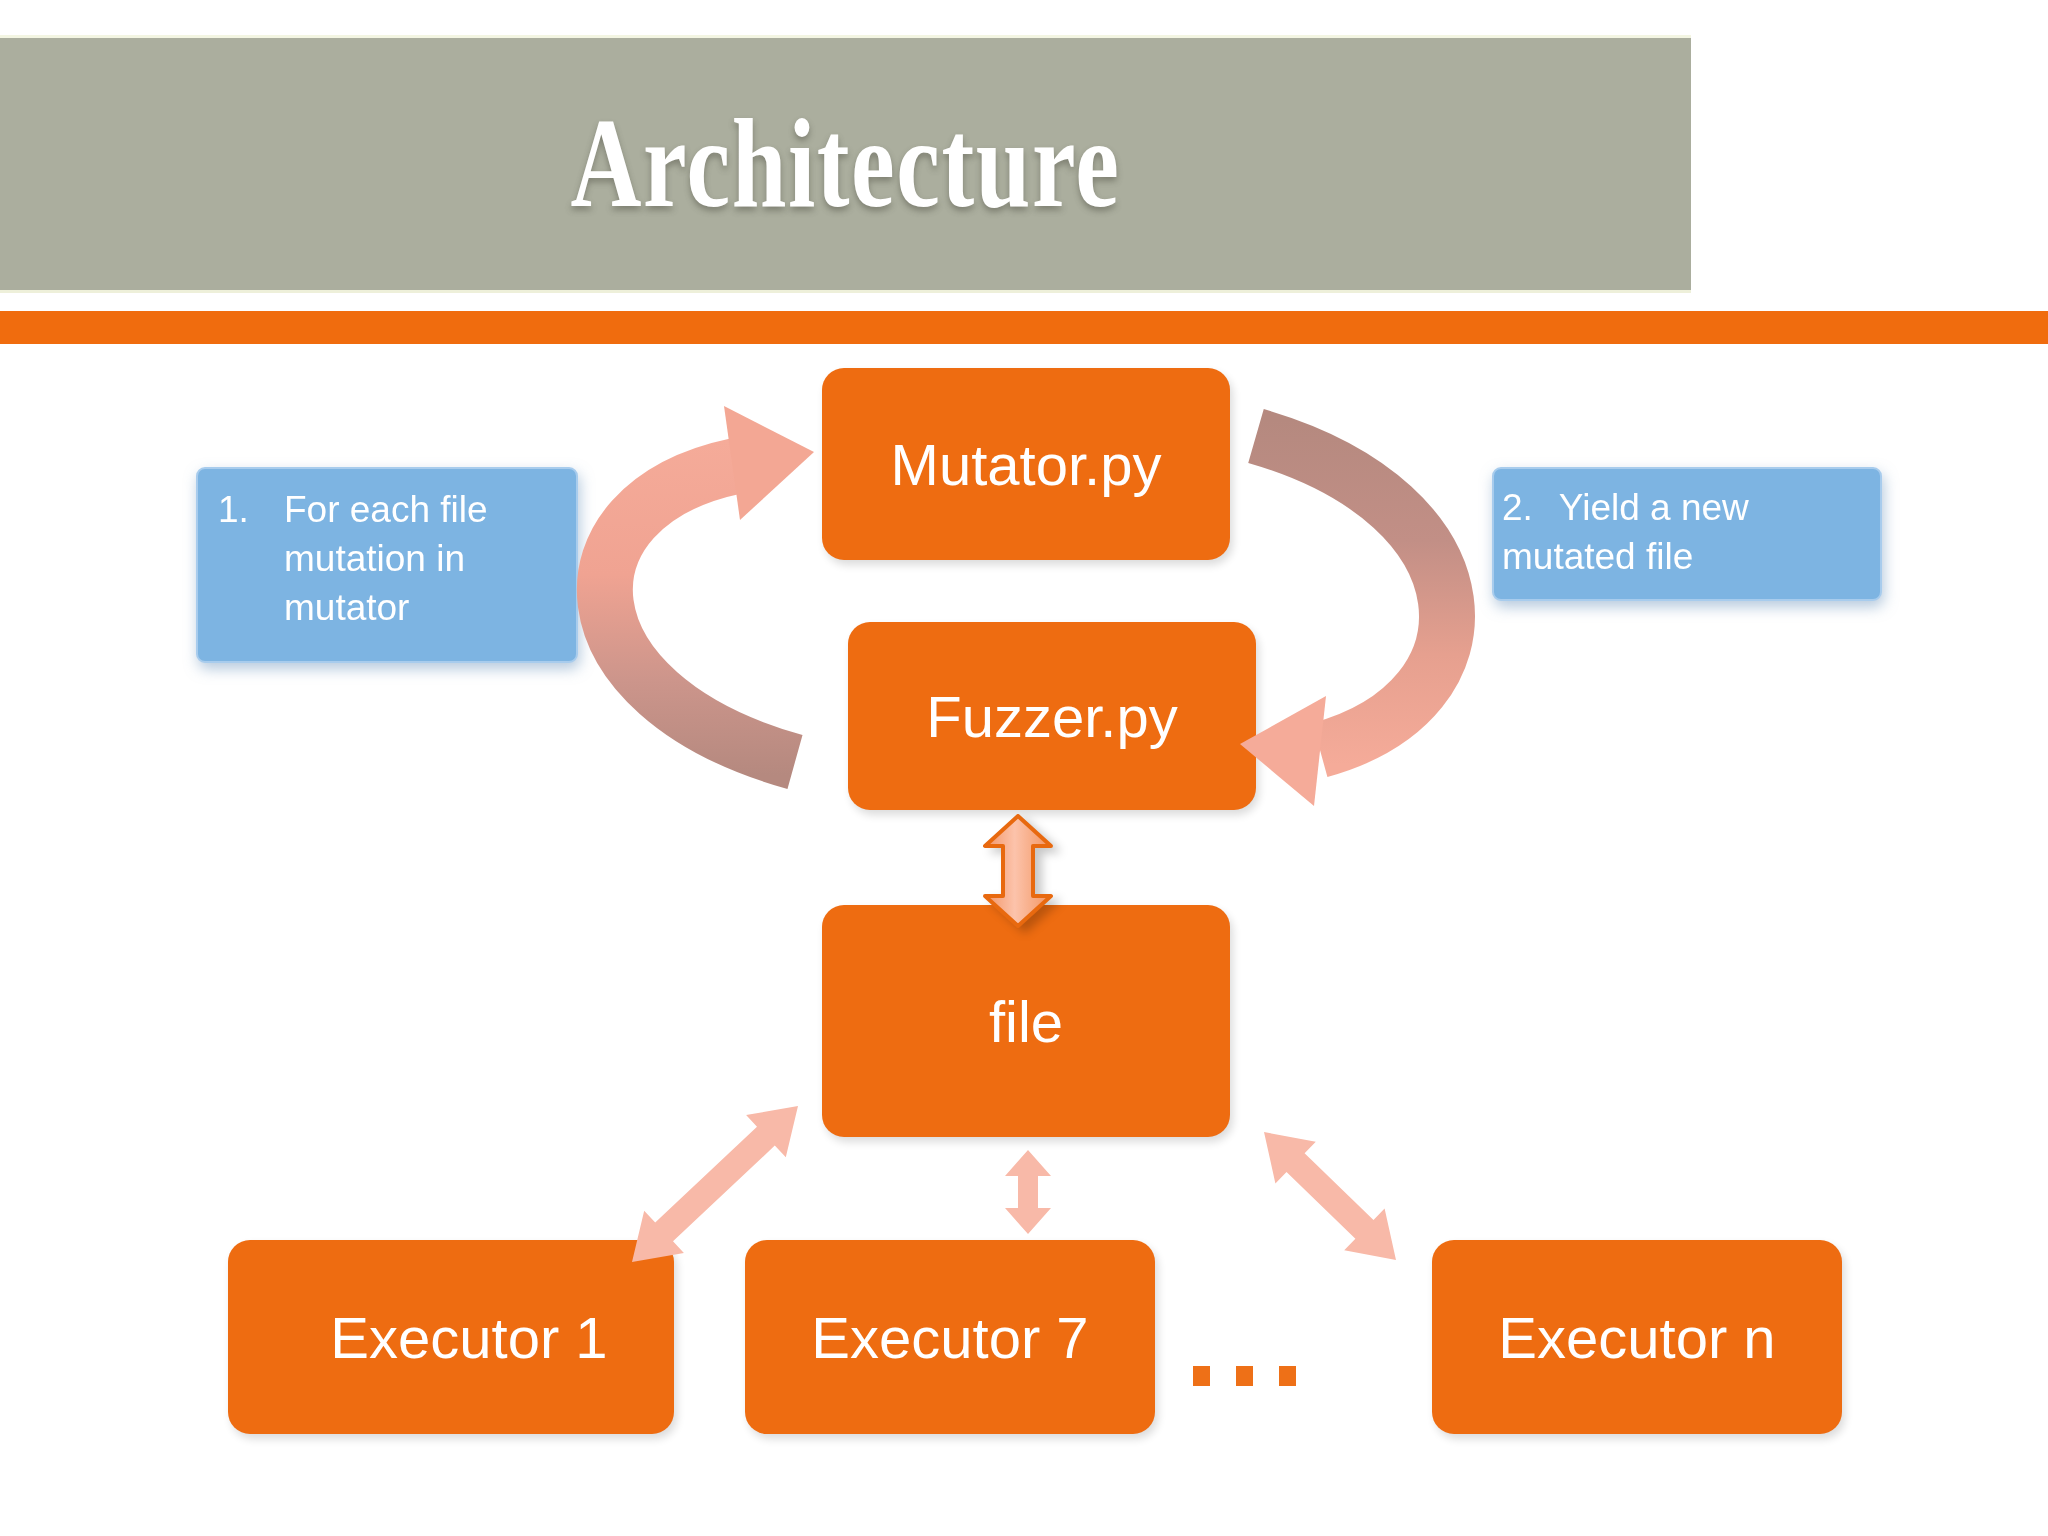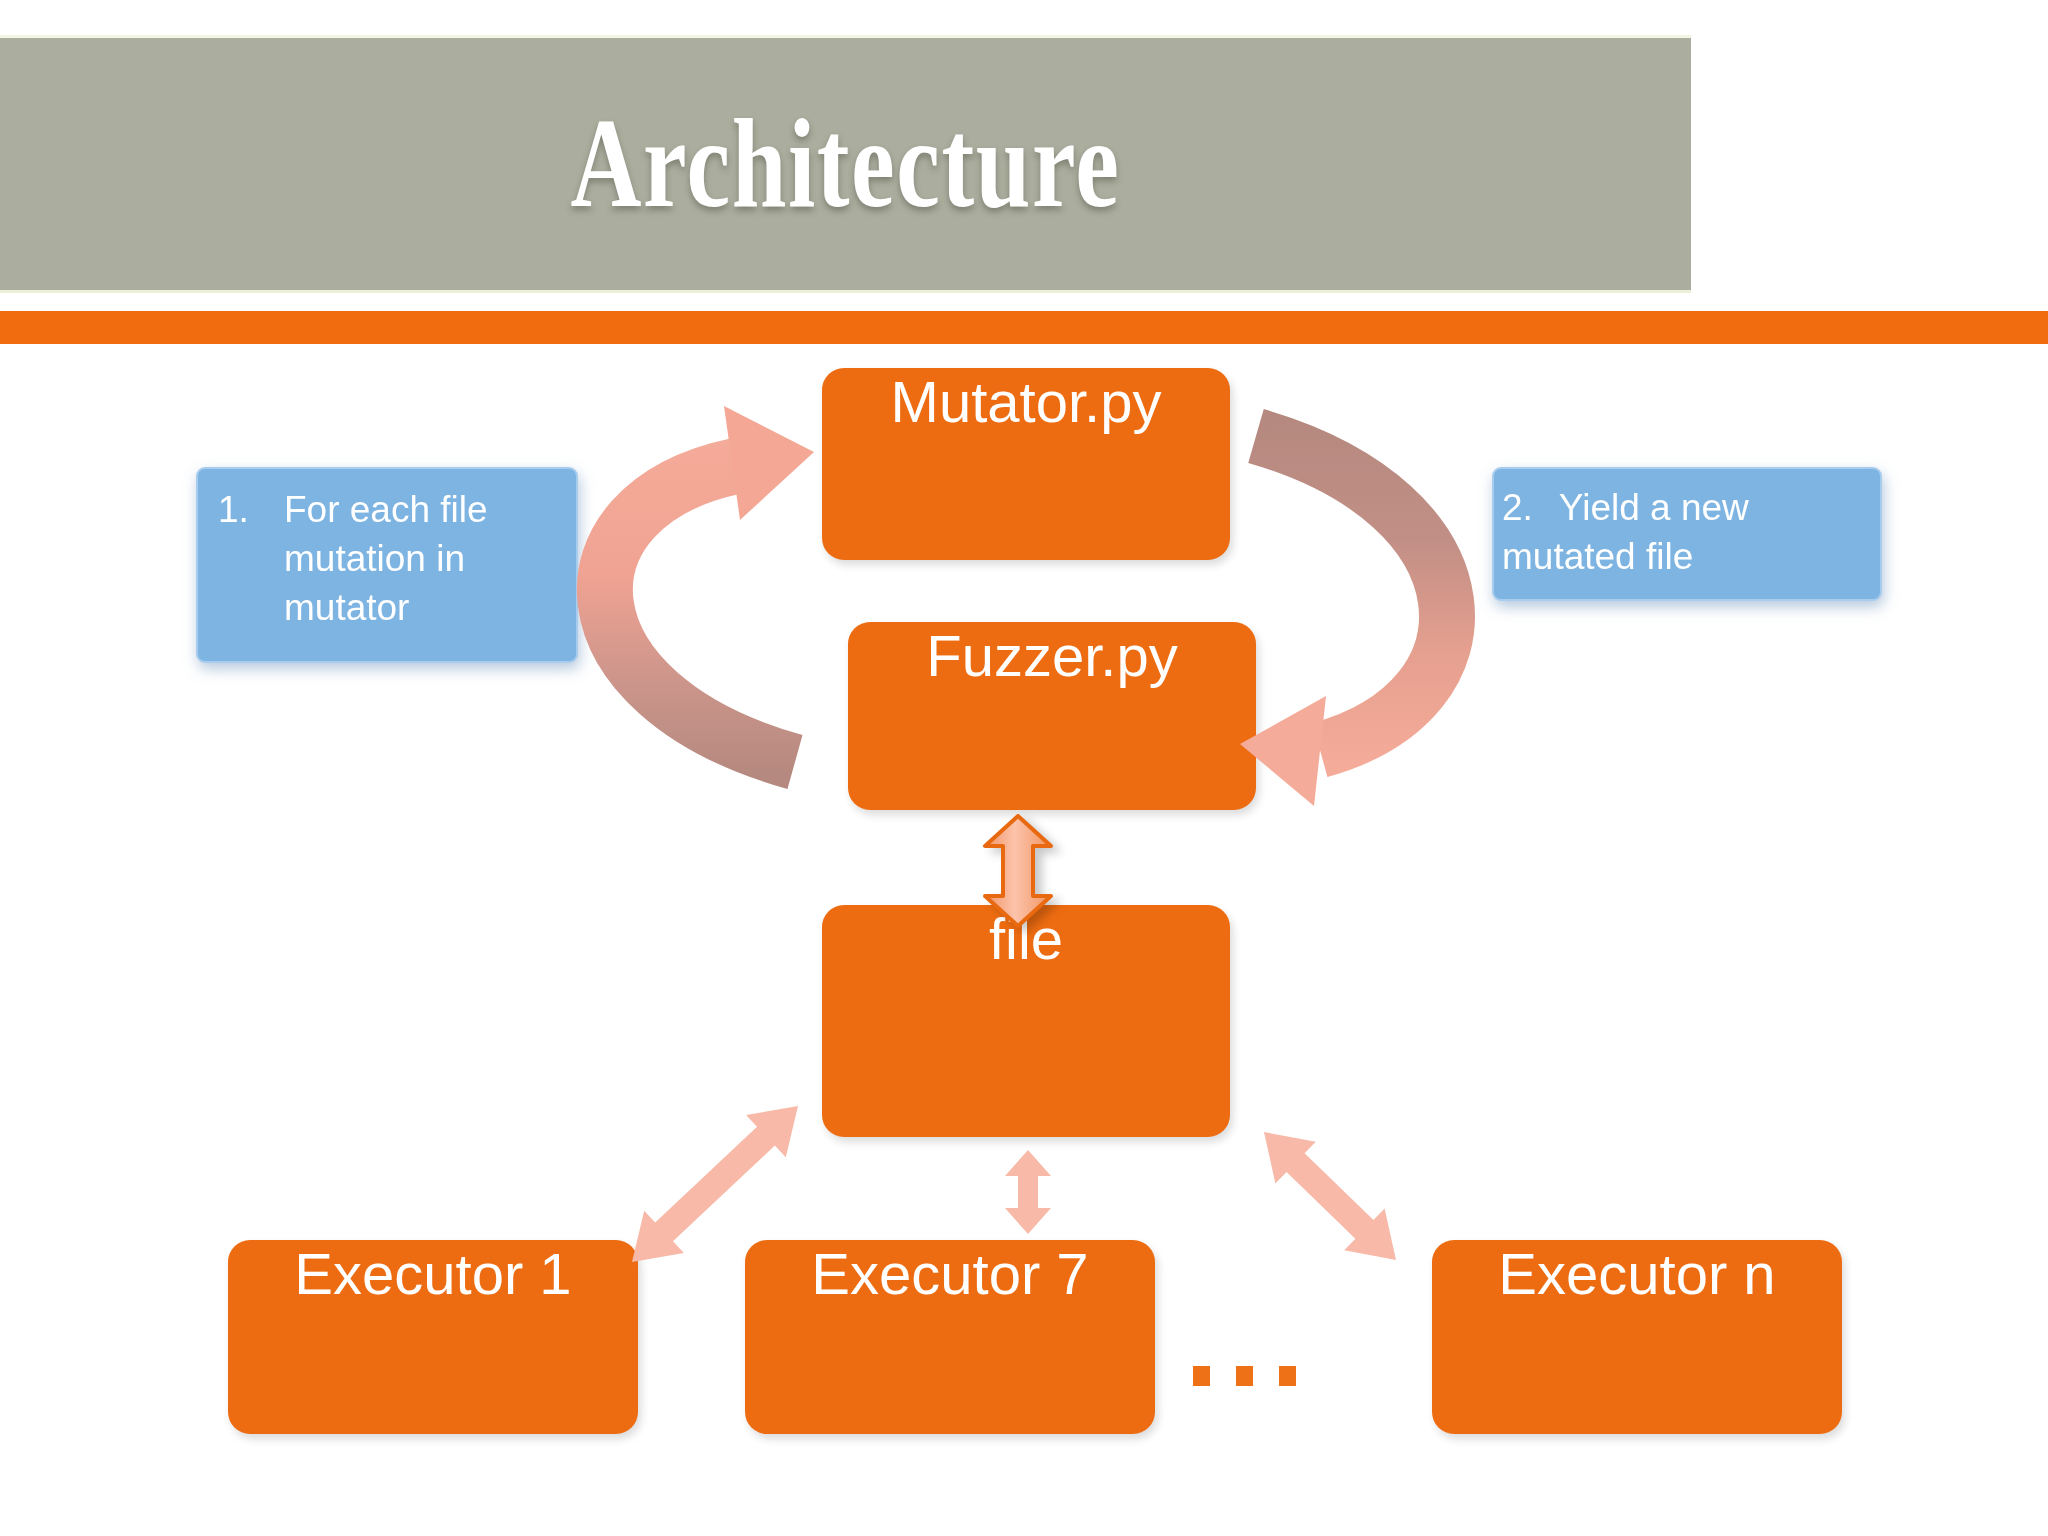--- a/index.html
+++ b/index.html
@@ -12,26 +12,26 @@
         border-top:3px solid #f3f5e2;border-bottom:3px solid #eef0da;
         display:flex;align-items:center;justify-content:center;box-sizing:border-box;}
   .title{font-family:"Liberation Serif",serif;font-weight:700;font-size:126px;
          color:#ffffff;letter-spacing:2px;transform:scaleX(.78);transform-origin:center;
          text-shadow:0 4px 7px rgba(70,70,60,.45);white-space:nowrap;}
   .stripe{position:absolute;left:0;top:311px;width:2048px;height:33px;
           background:var(--stripe,#f06c0e);}
 
   
   .node{position:absolute;background:var(--accent,#ee6c11);border-radius:22px;
-        color:#ffffff;display:flex;align-items:flex-start;justify-content:center;
+        color:#ffffff;display:flex;align-items:center;justify-content:center;
         font-size:58px;box-shadow:3px 5px 9px rgba(0,0,0,.14);z-index:1;}
   .n-mutator {left:822px; top:368px;  width:408px;height:192px;}
   .n-fuzzer  {left:848px; top:622px;  width:408px;height:188px;}
   .n-queue   {left:822px; top:905px;  width:408px;height:232px;}
-  .n-exec1   {left:228px; top:1240px; width:410px;height:194px;}
+  .n-exec1   {left:228px; top:1240px; width:410px;height:194px;padding-left:36px;}
   .n-exec2   {left:745px; top:1240px; width:410px;height:194px;}
   .n-execn   {left:1432px;top:1240px; width:410px;height:194px;}
 
   
   .annotation{position:absolute;background:var(--blue,#7db4e2);
         border:2px solid #a8cced;border-radius:9px;color:#ffffff;
         font-size:37px;line-height:1.33;box-sizing:border-box;
         box-shadow:2px 6px 14px rgba(110,150,190,.5);z-index:2;}
   .ann1{left:196px;top:467px;width:382px;height:196px;padding:16px 20px;
         display:flex;align-items:flex-start;}

